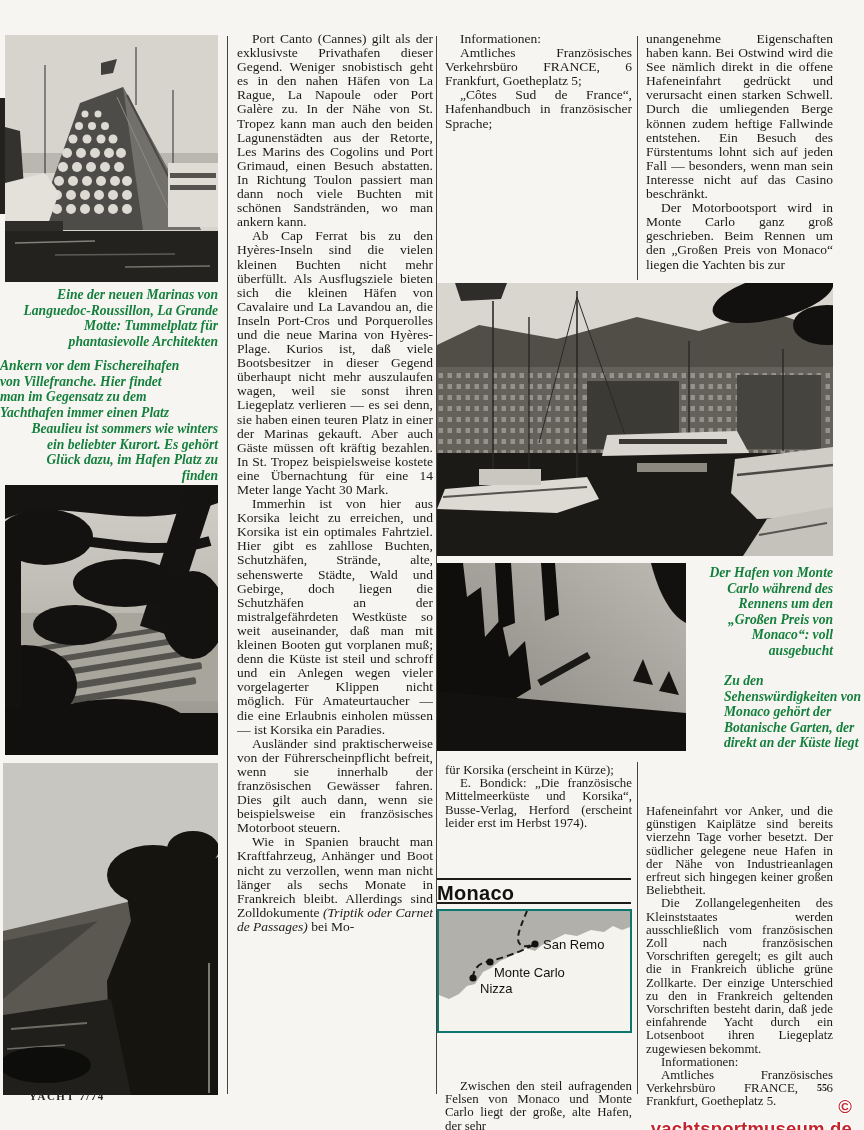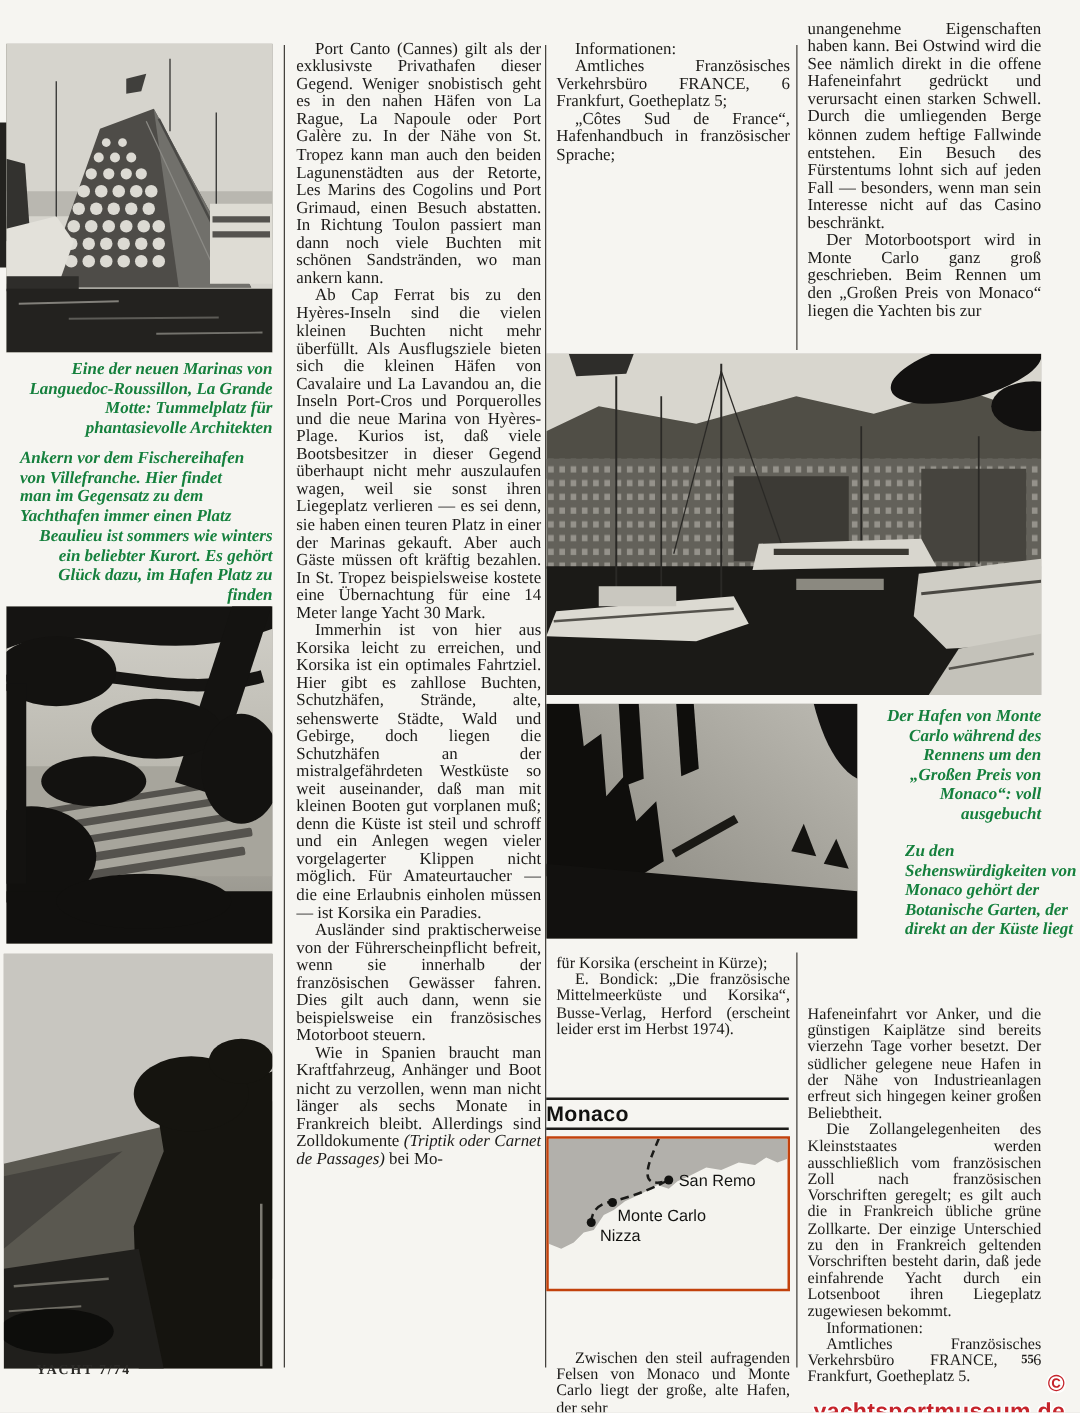--- a/index.html
+++ b/index.html
@@ -11,24 +11,24 @@
   .txt p{margin:0;text-indent:15px;}
   .txt p.ni{text-indent:0;}
   .tight{font-size:12.9px;line-height:13.2px;}
   .cap{position:absolute;font-weight:bold;font-style:italic;font-size:13.6px;
        line-height:15.6px;color:#15803d;}
   .cap.right{text-align:right;}
   .ph{position:absolute;overflow:hidden;background:#9a988f;}
   .ph svg{display:block;}
   .monaco-rule{position:absolute;left:437px;width:194px;height:2px;background:#1d1c1a;}
   .monaco-h{position:absolute;left:437px;top:882px;width:194px;margin:0;
-            font-family:"Liberation Sans",sans-serif;font-size:17px;font-weight:bold;
+            font-family:"Liberation Sans",sans-serif;font-size:20px;font-weight:bold;
             color:#121210;letter-spacing:.3px;}
   .mapbox{position:absolute;left:437px;top:909px;width:191px;height:120px;
-          border:2px solid #c2410c;background:#f4f3ee;}
+          border:2px solid #0f766e;background:#f4f3ee;}
   .footer{position:absolute;left:29px;top:1090px;font-size:11px;font-weight:bold;
           letter-spacing:1.5px;color:#2a2926;}
   .pagenum{position:absolute;left:817px;top:1082px;font-size:10px;font-weight:bold;color:#1b1a18;}
   .watermark{position:absolute;left:640px;top:1096px;width:212px;text-align:right;
              font-family:"Liberation Sans",sans-serif;font-weight:bold;font-size:18.5px;
              color:#c5242b;letter-spacing:.2px;
              text-shadow:-1px -1px 0 #fff,1px -1px 0 #fff,-1px 1px 0 #fff,1px 1px 0 #fff,0 0 2px #fff;}
   .artifact{position:absolute;background:#23221f;}
 </style>
 </head>
@@ -150,38 +150,38 @@
       <ellipse cx="190" cy="86" rx="26" ry="18" fill="#15140f"></ellipse>
       <polygon points="0,252 108,236 128,332 0,332" fill="#201f1c"></polygon>
       <line x1="8" y1="266" x2="84" y2="260" stroke="#6e6c64" stroke-width="2"></line>
       <line x1="4" y1="286" x2="62" y2="282" stroke="#6e6c64" stroke-width="1.5"></line>
       <ellipse cx="42" cy="302" rx="46" ry="18" fill="#0d0d0b"></ellipse>
       <line x1="206" y1="200" x2="206" y2="330" stroke="#7c7a72" stroke-width="2"></line>
     </svg>
   </div>
 
   <div class="cap right" style="left:5px;top:287px;width:213px;">Eine der neuen Marinas von Languedoc-Roussillon, La Grande Motte: Tummelplatz für phantasievolle Architekten</div>
-  <div class="cap" style="left:0px;top:358px;width:186px;padding-left:16px;">Ankern vor dem Fischereihafen von Villefranche. Hier findet man im Gegensatz zu dem Yachthafen immer einen Platz</div>
+  <div class="cap" style="left:0px;top:358px;width:186px;">Ankern vor dem Fischereihafen von Villefranche. Hier findet man im Gegensatz zu dem Yachthafen immer einen Platz</div>
   <div class="cap right" style="left:30px;top:421px;width:188px;">Beaulieu ist sommers wie winters ein beliebter Kurort. Es gehört Glück dazu, im Hafen Platz zu finden</div>
 
   <div class="txt" style="left:237px;top:32px;width:196px;height:1062px;">
     <p>Port Canto (Cannes) gilt als der exklusivste Privathafen dieser Gegend. Weniger snobistisch geht es in den nahen Häfen von La Rague, La Napoule oder Port Galère zu. In der Nähe von St. Tropez kann man auch den beiden Lagunenstädten aus der Retorte, Les Marins des Cogolins und Port Grimaud, einen Besuch abstatten. In Richtung Toulon passiert man dann noch viele Buchten mit schönen Sandstränden, wo man ankern kann.</p>
     <p>Ab Cap Ferrat bis zu den Hyères-Inseln sind die vielen kleinen Buchten nicht mehr überfüllt. Als Ausflugsziele bieten sich die kleinen Häfen von Cavalaire und La Lavandou an, die Inseln Port-Cros und Porquerolles und die neue Marina von Hyères-Plage. Kurios ist, daß viele Bootsbesitzer in dieser Gegend überhaupt nicht mehr auszulaufen wagen, weil sie sonst ihren Liegeplatz verlieren — es sei denn, sie haben einen teuren Platz in einer der Marinas gekauft. Aber auch Gäste müssen oft kräftig bezahlen. In St. Tropez beispielsweise kostete eine Übernachtung für eine 14 Meter lange Yacht 30 Mark.</p>
     <p>Immerhin ist von hier aus Korsika leicht zu erreichen, und Korsika ist ein optimales Fahrtziel. Hier gibt es zahllose Buchten, Schutzhäfen, Strände, alte, sehenswerte Städte, Wald und Gebirge, doch liegen die Schutzhäfen an der mistralgefährdeten Westküste so weit auseinander, daß man mit kleinen Booten gut vorplanen muß; denn die Küste ist steil und schroff und ein Anlegen wegen vieler vorgelagerter Klippen nicht möglich. Für Amateurtaucher — die eine Erlaubnis einholen müssen — ist Korsika ein Paradies.</p>
     <p>Ausländer sind praktischerweise von der Führerscheinpflicht befreit, wenn sie innerhalb der französischen Gewässer fahren. Dies gilt auch dann, wenn sie beispielsweise ein französisches Motorboot steuern.</p>
     <p><span>Wie in Spanien braucht man Kraftfahrzeug, Anhänger und Boot nicht zu verzollen, wenn man nicht länger als sechs Monate in Frankreich bleibt. Allerdings sind Zolldokumente </span><i>(Triptik oder Carnet de Passages)</i><span> bei Mo-</span></p>
   </div>
 
   <div class="txt" style="left:445px;top:32px;width:187px;height:250px;">
     <p>Informationen:</p>
     <p>Amtliches Französisches Verkehrsbüro FRANCE, 6 Frankfurt, Goetheplatz 5;</p>
     <p>„Côtes Sud de France“, Hafenhandbuch in französischer Sprache;</p>
   </div>
 
-  <div class="txt" style="left:646px;top:16px;width:187px;height:250px;">
+  <div class="txt" style="left:646px;top:32px;width:187px;height:250px;">
     <p class="ni">unangenehme Eigenschaften haben kann. Bei Ostwind wird die See nämlich direkt in die offene Hafeneinfahrt gedrückt und verursacht einen starken Schwell. Durch die umliegenden Berge können zudem heftige Fallwinde entstehen. Ein Besuch des Fürstentums lohnt sich auf jeden Fall — besonders, wenn man sein Interesse nicht auf das Casino beschränkt.</p>
     <p>Der Motorbootsport wird in Monte Carlo ganz groß geschrieben. Beim Rennen um den „Großen Preis von Monaco“ liegen die Yachten bis zur</p>
   </div>
 
   <div class="ph" style="left:437px;top:283px;width:396px;height:273px;">
     <svg width="100%" height="100%" viewBox="0 0 396 273" preserveAspectRatio="none">
       <defs>
         <pattern id="win" width="9" height="11" patternUnits="userSpaceOnUse">
           <rect width="9" height="11" fill="#63615a"></rect>
           <rect x="1.5" y="2" width="4.5" height="5" fill="#a5a39a" opacity=".75"></rect>

